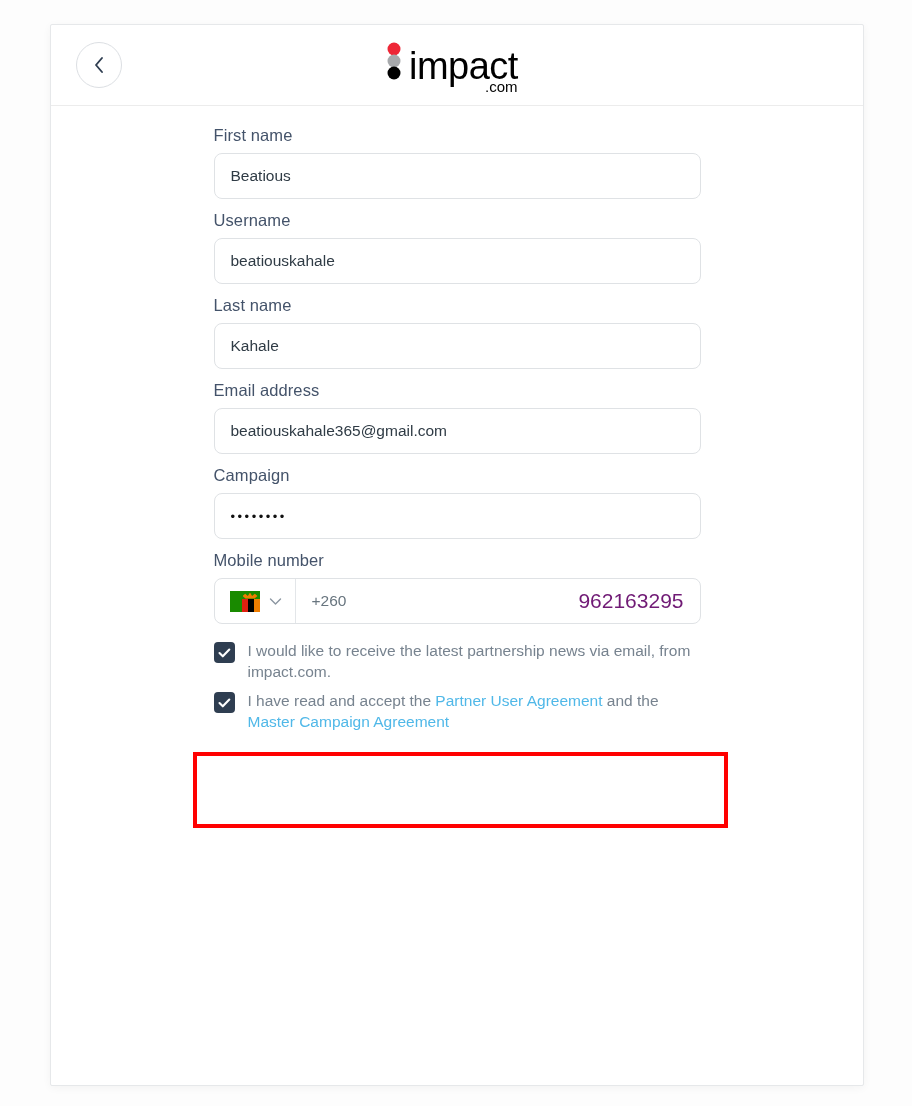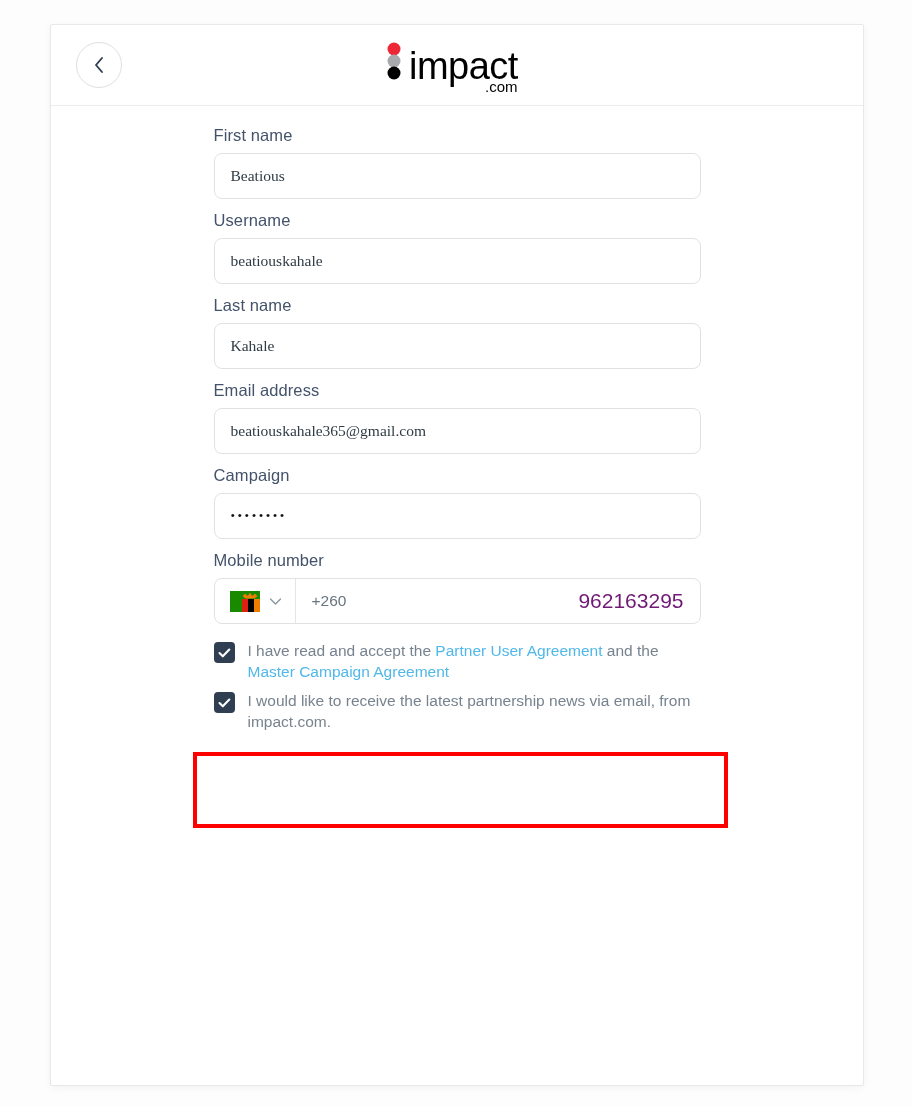--- a/index.html
+++ b/index.html
@@ -112,21 +112,21 @@
   .text-input {
     width: 100%;
     height: 46px;
     box-sizing: border-box;
     border: 1px solid #dfe2e5;
     border-radius: 8px;
     background: #ffffff;
     padding: 0 16px;
     font-size: 15.5px;
     color: #2f3b45;
-    font-family: Liberation Serif, serif;
+    font-family: Liberation Sans, sans-serif;
     outline: none;
   }
   .text-input::placeholder { color: #9aa5b1; }
 
   .password-dots {
     letter-spacing: 2.5px;
     font-size: 13px;
     color: #111111;
   }
 
@@ -354,32 +354,32 @@
         </div>
 
         <div class="checks">
 
           <div class="check-row">
             <span class="checkbox">
               <svg width="13" height="10" viewBox="0 0 13 10" fill="none">
                 <path d="M1.5 5 L4.8 8.3 L11.3 1.6" stroke="#ffffff" stroke-width="2.1" stroke-linecap="round" stroke-linejoin="round"></path>
               </svg>
             </span>
-            <span class="check-text">
-              <span>I have read and accept the </span><a href="#">Partner User Agreement</a><span> and the </span><a href="#">Master Campaign Agreement</a>
-            </span>
+            <span class="check-text">I would like to receive the latest partnership news via email, from impact.com.</span>
           </div>
 
           <div class="check-row">
             <span class="checkbox">
               <svg width="13" height="10" viewBox="0 0 13 10" fill="none">
                 <path d="M1.5 5 L4.8 8.3 L11.3 1.6" stroke="#ffffff" stroke-width="2.1" stroke-linecap="round" stroke-linejoin="round"></path>
               </svg>
             </span>
-            <span class="check-text">I would like to receive the latest partnership news via email, from impact.com.</span>
+            <span class="check-text">
+              <span>I have read and accept the </span><a href="#">Partner User Agreement</a><span> and the </span><a href="#">Master Campaign Agreement</a>
+            </span>
           </div>
 
         </div>
 
         <div class="submit-wrap">
           <div class="annotation-box"></div>
         </div>
 
       </div>
     </div>

